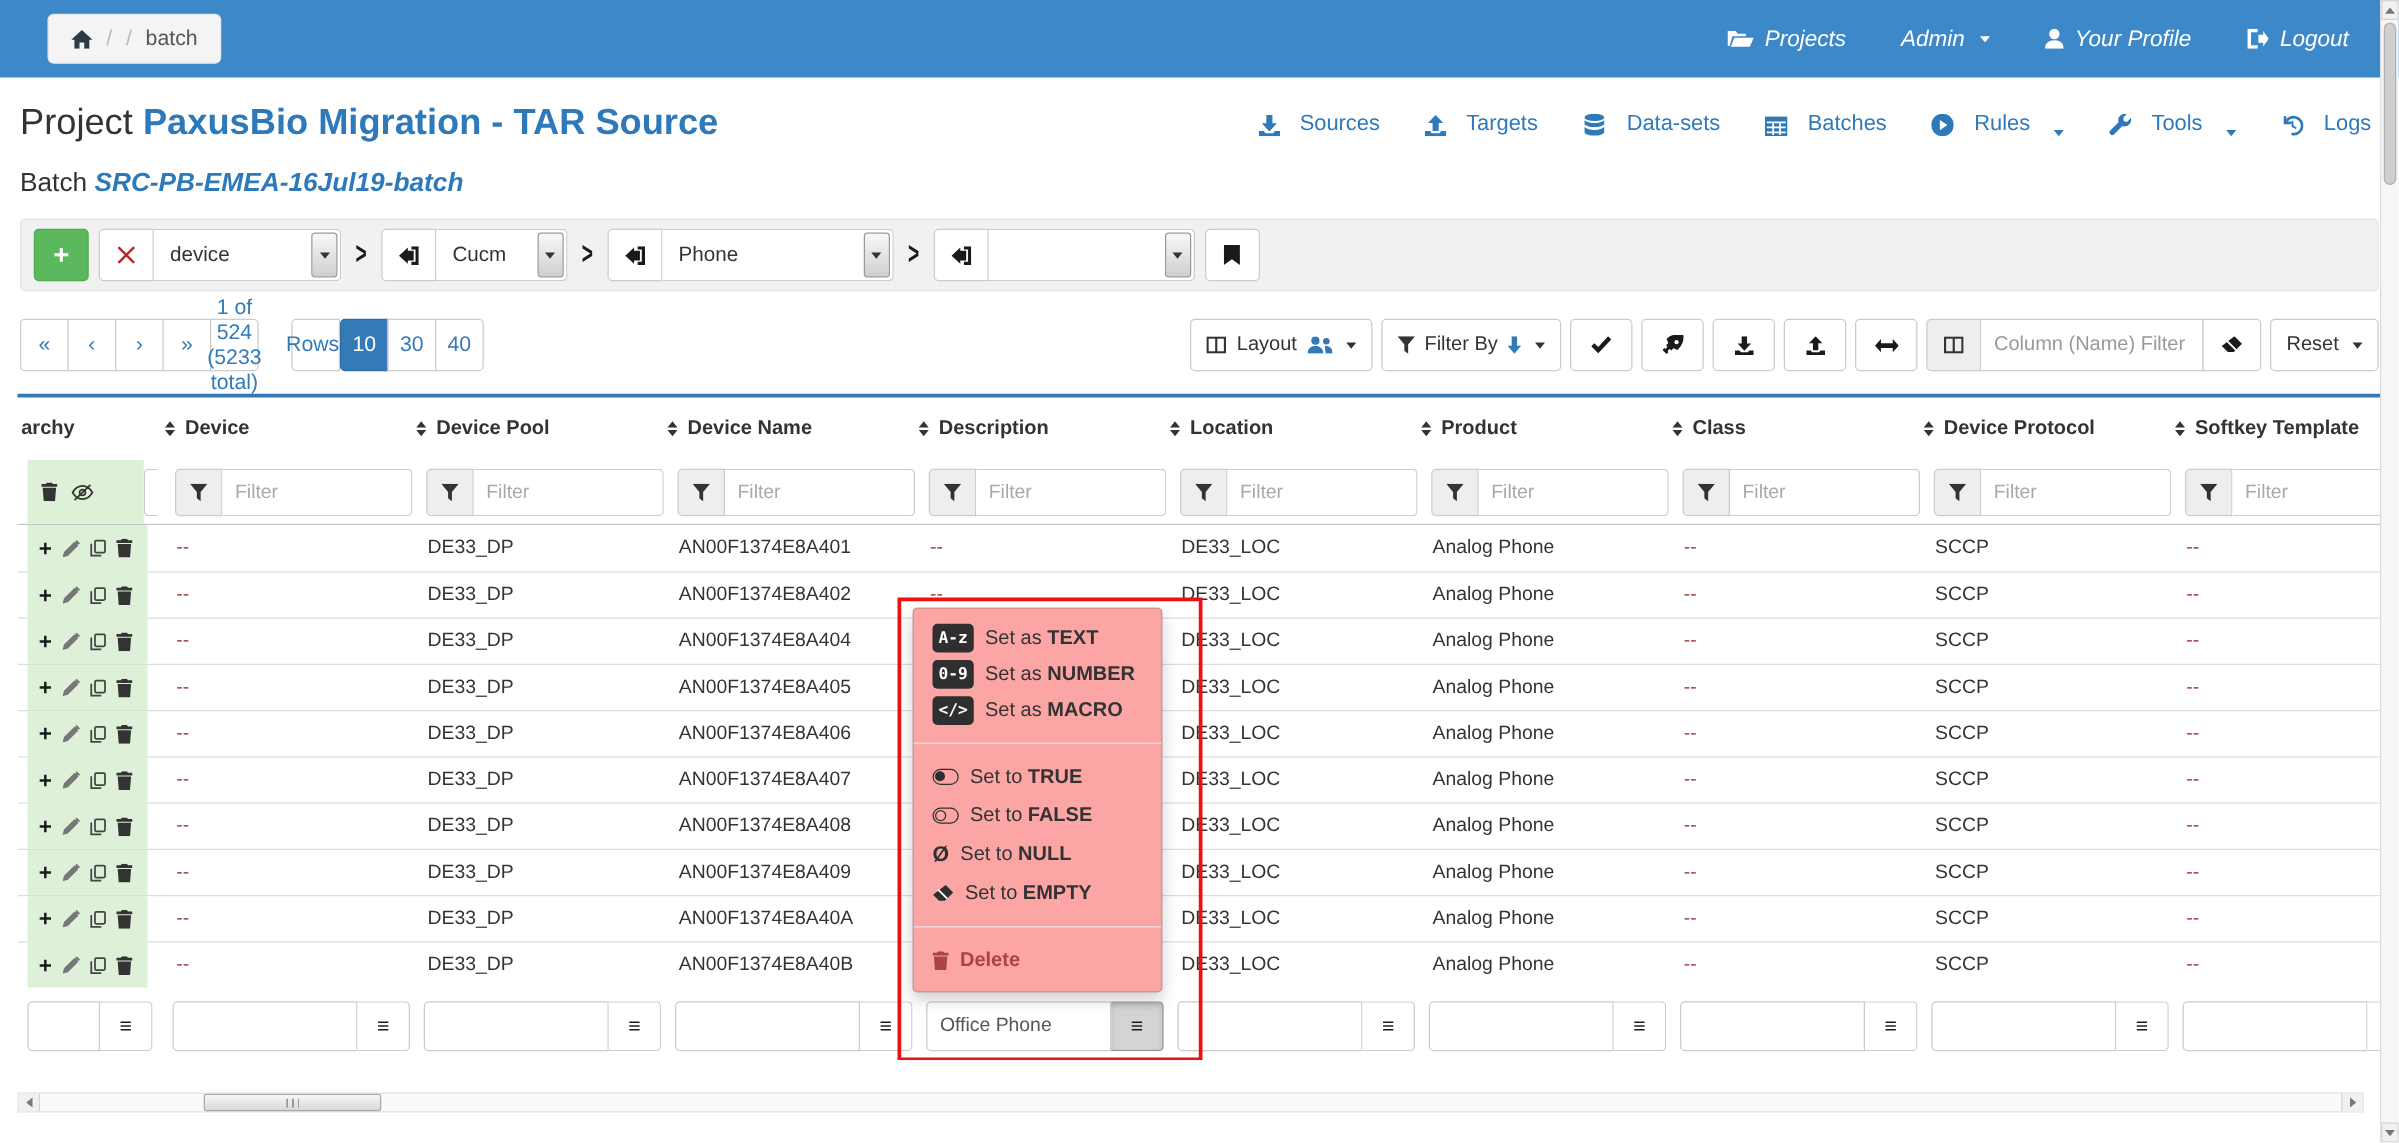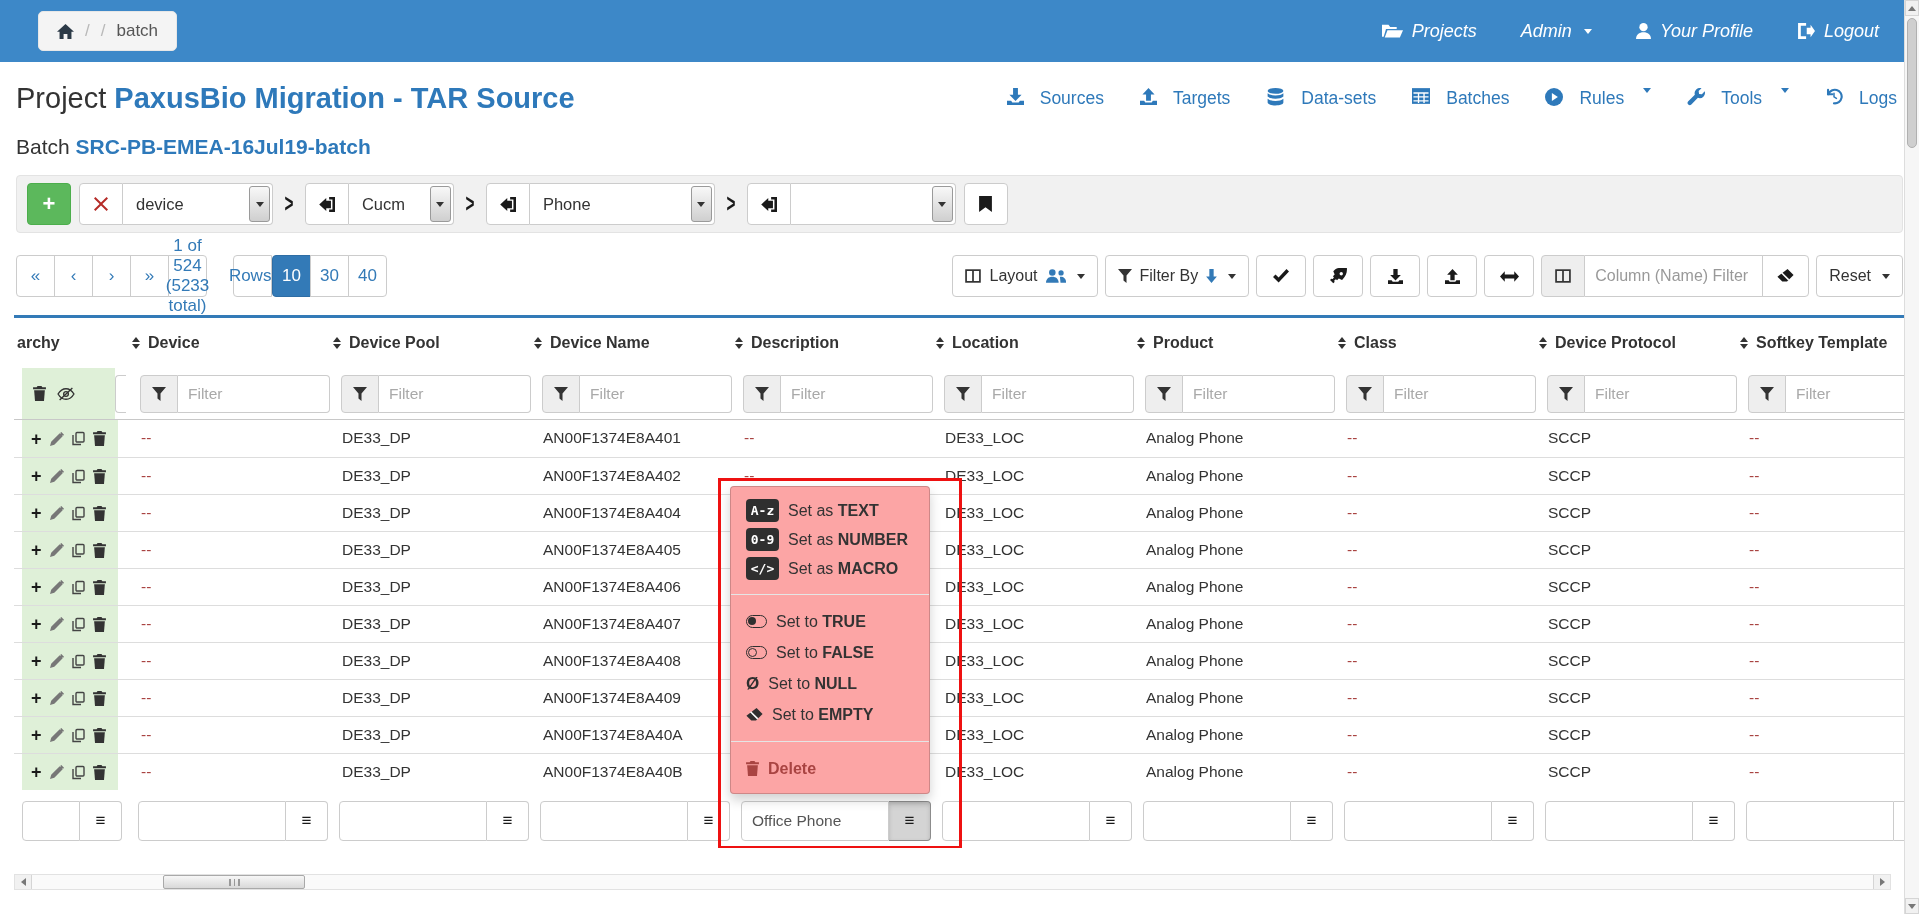--- a/index.html
+++ b/index.html
@@ -15,24 +15,24 @@
   .breadcrumb .sep { color:#b9b9b9; }
   .nav-right { margin-left:auto; display:flex; align-items:center; gap:44px; color:#fff; font-size:18px;font-style:italic; }
   .nav-item { display:flex; align-items:center; gap:9px; cursor:pointer; white-space:nowrap; }
   .caret { width:0; height:0; border-left:4.5px solid transparent; border-right:4.5px solid transparent; border-top:5px solid currentColor; display:inline-block; margin-left:3px; }
 
   
   .title-row { margin:20px 16px 0 16px; display:flex; align-items:center; justify-content:space-between; }
   .page-title { font-size:29px; font-weight:normal; color:#333; }
   .page-title b { color:#2e79ba; font-weight:bold; }
   .hdr-links { display:flex; align-items:center; gap:36px; color:#2e79ba; font-size:17.5px; padding-right:6px; }
-  .hdr-link { display:flex; align-items:flex-start; gap:16px; cursor:pointer; white-space:nowrap; }
+  .hdr-link { display:flex; align-items:flex-end; gap:16px; cursor:pointer; white-space:nowrap; }
 
   .batch-row { margin:20px 16px 0 16px; font-size:21px; color:#333; }
-  .batch-row b { color:#2e79ba; }
+  .batch-row b { color:#2e79ba;font-style:italic; }
 
   
   .well { margin:16px 16px 0 16px; background:#f1f1f1; border:1px solid #e3e3e3; border-radius:4px; padding:7px 10px; display:flex; align-items:center; gap:8px; height:58px; }
   .btn { background:#fff; border:1px solid #ccc; border-radius:4px; height:42px; display:inline-flex; align-items:center; justify-content:center; gap:8px; font-size:16px; color:#333; padding:0 12px; cursor:pointer; }
   .btn-green { background:#5cb85c; border-color:#4cae4c; color:#fff; width:44px; font-size:22px; font-weight:bold; }
   .igroup { display:flex; align-items:stretch; height:42px; }
   .igroup .addon { width:44px; background:#fff; border:1px solid #ccc; border-radius:4px 0 0 4px; display:grid; place-items:center; }
   .selbox { border:1px solid #ccc; border-left:none; border-radius:0 4px 4px 0; background:#fff; display:flex; align-items:center; padding-left:13px; font-size:16.5px; color:#333; }
   .ddbtn { width:21px; margin:2px 2px 2px auto; align-self:stretch; background:linear-gradient(#f8f8f8,#cfcfcf); border:1px solid #9a9a9a; border-radius:3px; display:grid; place-items:center; }
   .ddbtn .caret { border-top-color:#333; margin:0; }

